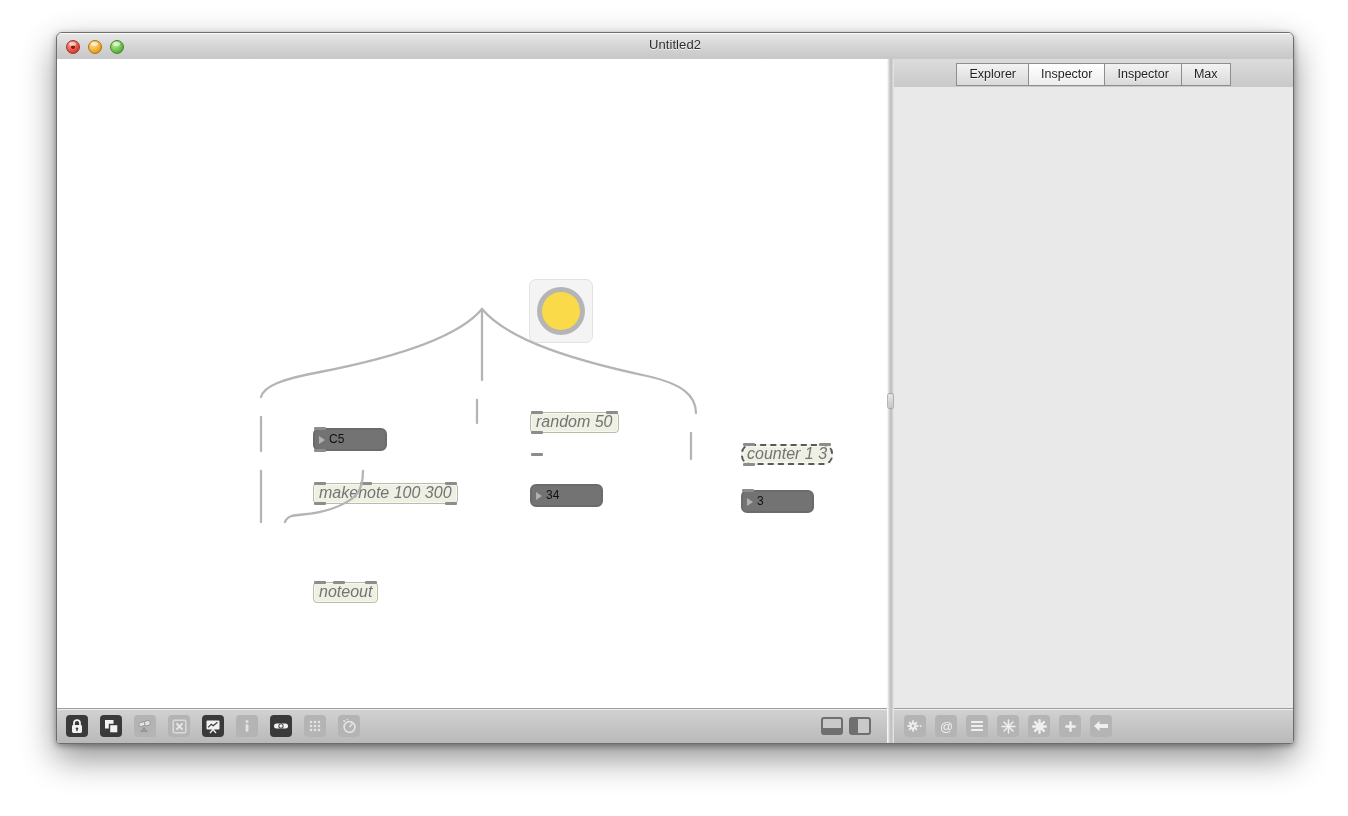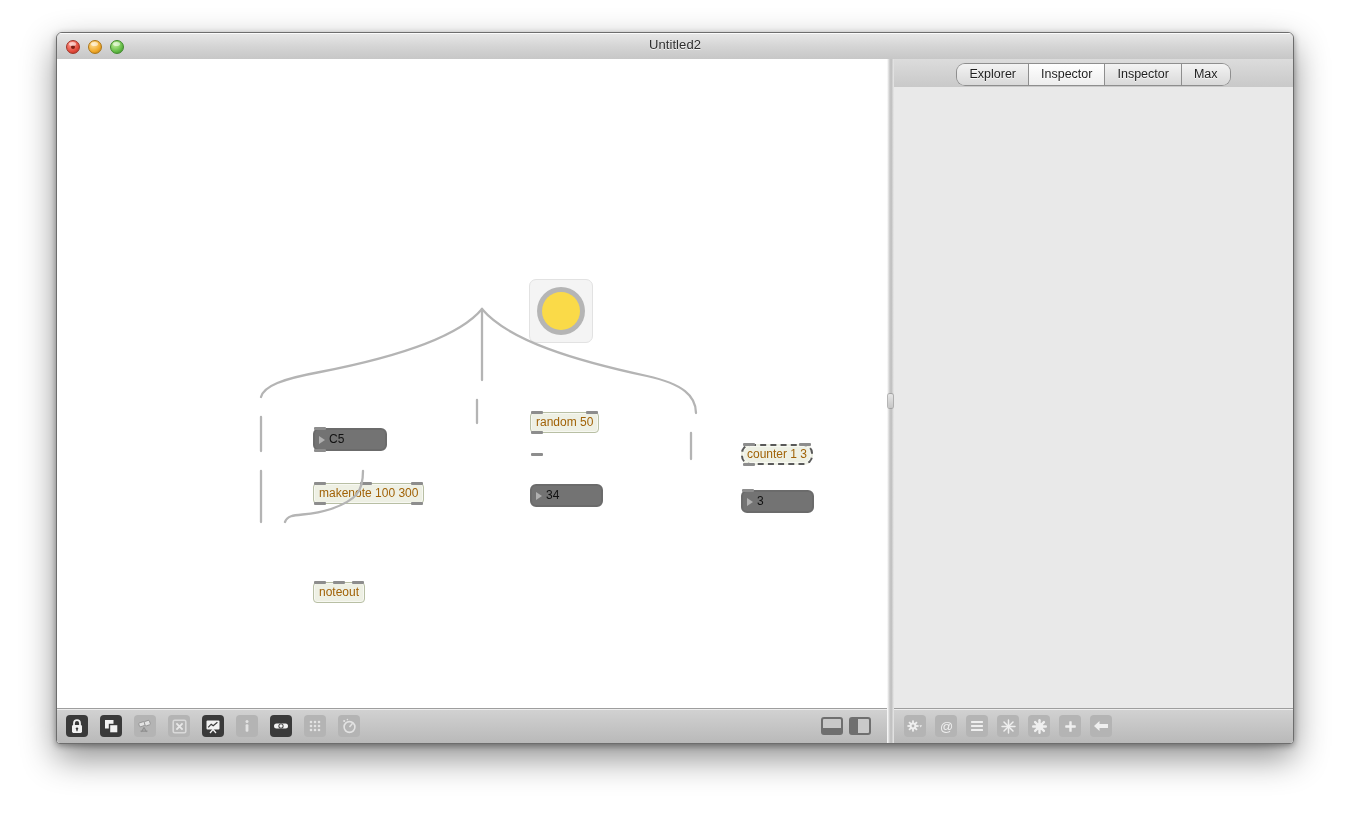--- a/index.html
+++ b/index.html
@@ -61,26 +61,27 @@
   }
   .cords { position: absolute; left: 0; top: 0; width: 100%; height: 100%; pointer-events: none; }
 
   
   .obj { position: absolute; box-sizing: border-box; }
 
   .maxobj {
     background: #eef0e4;
     border: 1px solid #b8bfa4;
     border-radius: 4px;
-    font-size: 12px;
-    color: #a16207;
+    font-size: 16px;
+    color: #737373;
     padding: 2px 5px 3px 5px;
     white-space: nowrap;
     line-height: 14px;
     box-shadow: 0 0 0 1px rgba(255,255,255,.5) inset;
+    font-style: italic;
   }
   .maxobj.dashed {
     border: 2px dashed #595959;
     border-radius: 9px;
     padding: 1px 4px 2px 4px;
   }
 
   .numbox {
     background: #737373;
     border: 2px solid #6b6b6b;
@@ -178,21 +179,21 @@
 
   
   .sidebar { position: relative; flex: 1; background: #e9e9e9; }
   .tabbar {
     height: 28px;
     background: linear-gradient(to bottom, #dcdcdc, #c8c8c8);
     border-bottom: 1px solid #a7a7a7;
     display: flex; align-items: center; justify-content: center;
     padding-top: 1px;
   }
-  .tabs { display: flex; height: 21px; border-radius: 8px; overflow: hidden;
+  .tabs { display: flex; height: 21px; border-radius: 0; overflow: hidden;
           box-shadow: 0 0 0 1px #8e8e8e, 0 1px 0 rgba(255,255,255,.7); text-align: right; }
   .tab {
     padding: 0 12px; height: 21px; line-height: 21px;
     font-size: 12.5px; color: #1f1f1f;
     background: linear-gradient(to bottom, #f3f3f3, #d9d9d9);
     border-right: 1px solid #8e8e8e;
     text-shadow: 0 1px 0 rgba(255,255,255,.8);
   }
   .tab:last-child { border-right: none; }
   .tab.active { background: linear-gradient(to bottom, #ffffff, #ededed); }

